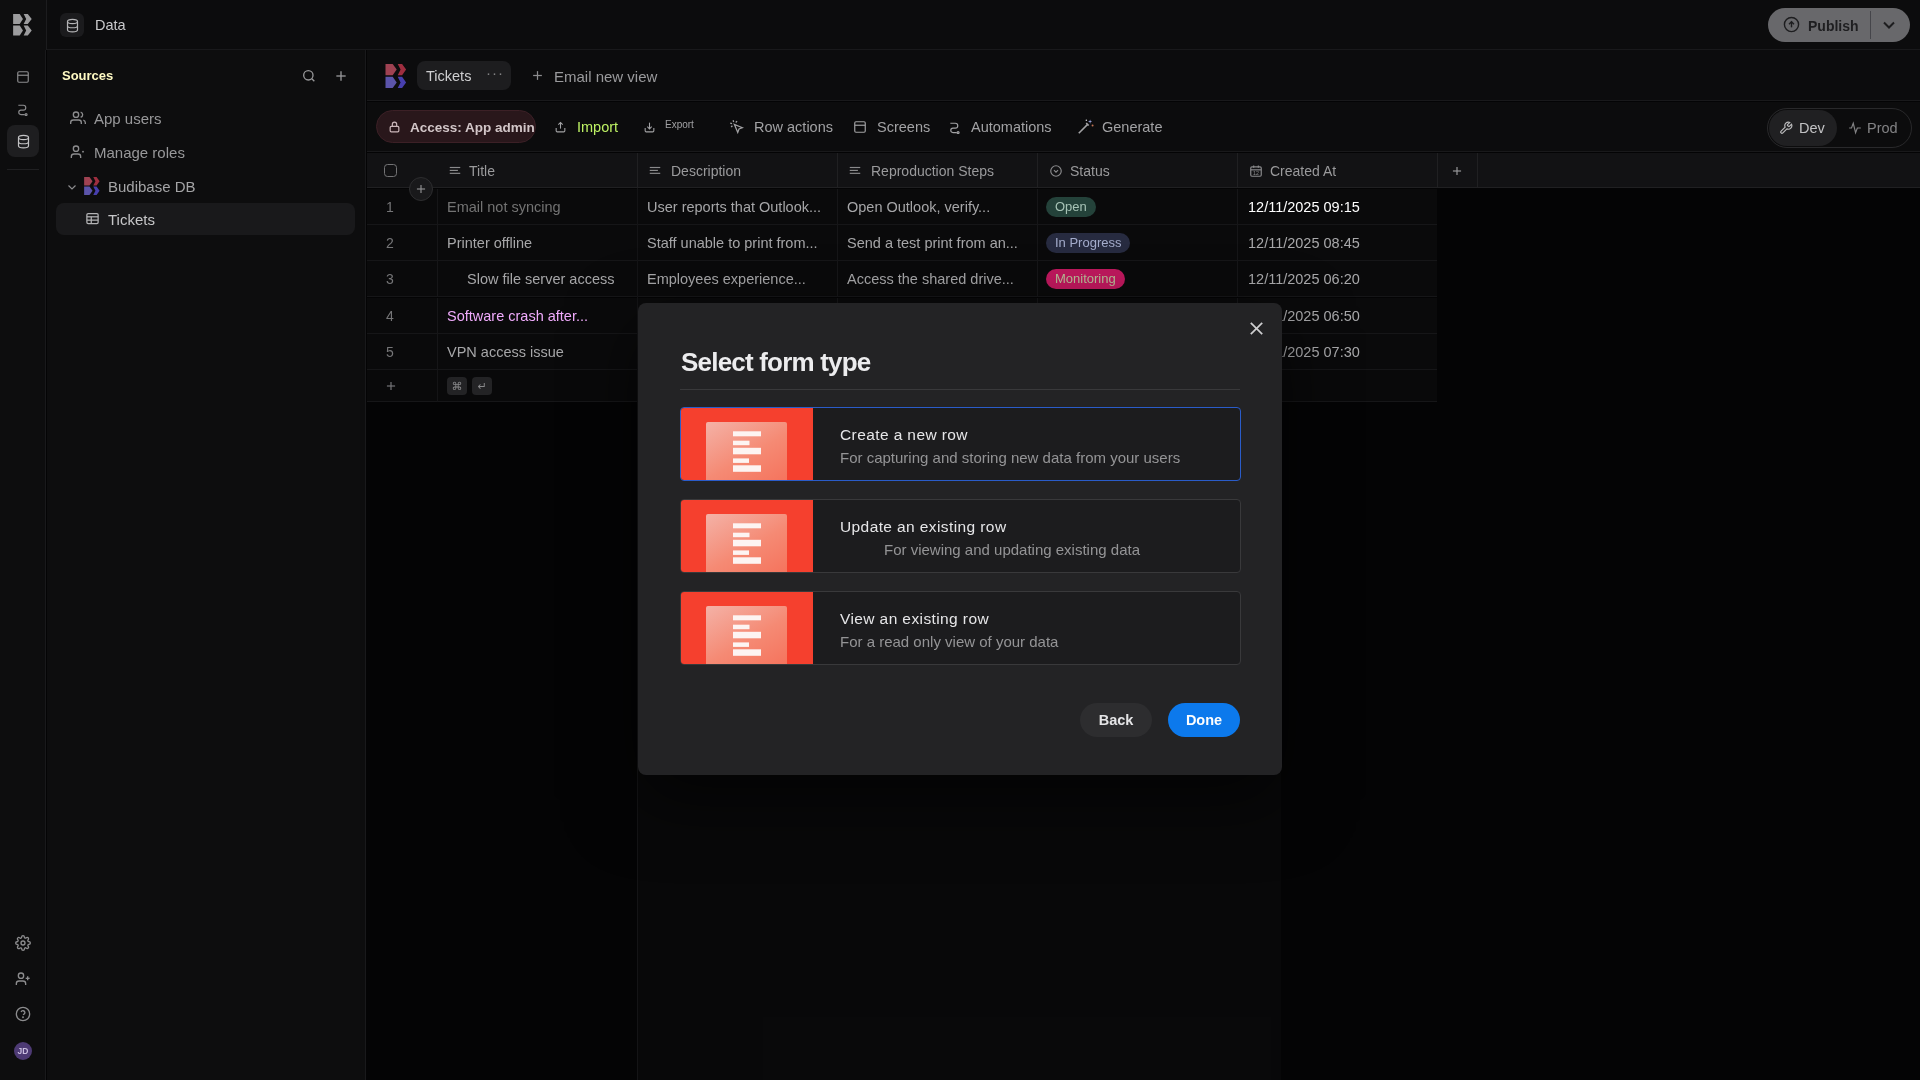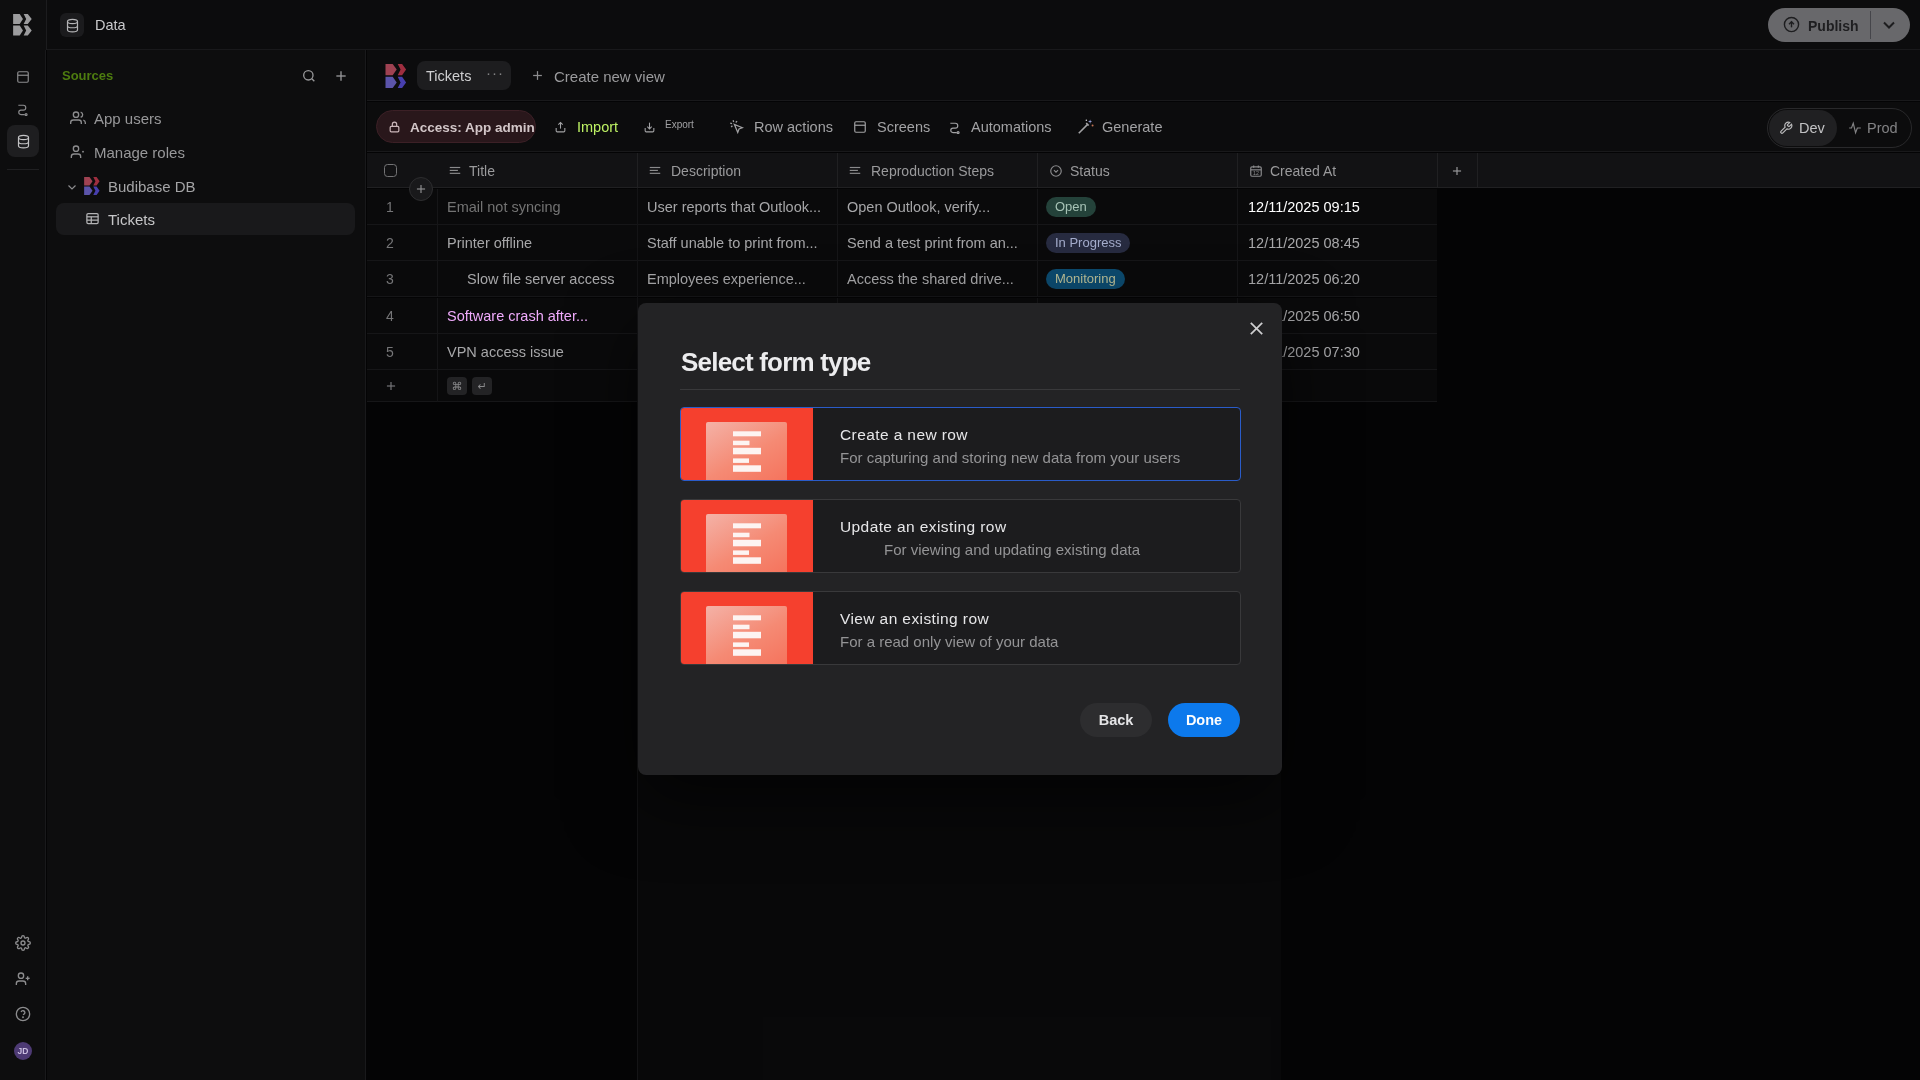--- a/index.html
+++ b/index.html
@@ -93,21 +93,21 @@
     <svg width="16" height="16" viewBox="0 0 24 24" fill="none" stroke="#8c8c8e" stroke-width="2">
       <circle cx="12" cy="12" r="10"></circle>
       <path d="M9.1 9a3 3 0 0 1 5.8 1c0 2-3 3-3 3"></path>
       <circle cx="12" cy="17" r="0.5" fill="#8c8c8e"></circle>
     </svg>
   </div>
   <div class="abs" style="left:14px;top:1042px;width:18px;height:18px;border-radius:50%;background:#4d3a74;"></div>
   <div class="abs" style="left:14px;top:1046px;width:18px;text-align:center;font-size:8.5px;font-weight:700;color:#c9bddf;">JD</div>
 
   <div class="abs" style="left:47px;top:50px;width:319px;height:1030px;background:#0d0d0e;border-right:1px solid #19191b;"></div>
-  <div class="abs" style="left:62px;top:68px;font-size:13px;font-weight:700;color:#4d7c0f;">Sources</div>
+  <div class="abs" style="left:62px;top:68px;font-size:13px;font-weight:700;color:#fef9c3;">Sources</div>
   <div class="abs" style="left:301px;top:68px;">
     <svg width="16" height="16" viewBox="0 0 24 24" fill="none" stroke="#98989a" stroke-width="2">
       <circle cx="11" cy="11" r="7"></circle>
         <path d="m20 20-3.8-3.8"></path>
     </svg>
   </div>
   <div class="abs" style="left:333px;top:68px;">
     <svg width="16" height="16" viewBox="0 0 24 24" fill="none" stroke="#98989a" stroke-width="2">
       <path d="M12 5v14"></path>
         <path d="M5 12h14"></path>
@@ -175,21 +175,21 @@
   </div>
   <div class="abs" style="left:417px;top:61px;width:94px;height:29px;background:#1d1d1f;border-radius:8px;"></div>
   <div class="abs" style="left:426px;top:68px;font-size:14.5px;color:#cfcfd1;">Tickets</div>
   <div class="abs" style="left:486px;top:64px;font-size:15px;color:#828284;letter-spacing:1px;">···</div>
   <div class="abs" style="left:530px;top:68px;">
     <svg width="15" height="15" viewBox="0 0 24 24" fill="none" stroke="#8c8c8e" stroke-width="2">
       <path d="M12 5v14"></path>
         <path d="M5 12h14"></path>
     </svg>
   </div>
-  <div class="abs" style="left:554px;top:68px;font-size:15px;color:#9a9a9c;">Create new view</div>
+  <div class="abs" style="left:554px;top:68px;font-size:15px;color:#9a9a9c;">Email new view</div>
 
   <div class="abs" style="left:367px;top:102px;width:1553px;height:50px;background:#0c0c0d;border-bottom:1px solid #19191b;"></div>
   <div class="abs" style="left:376px;top:110px;width:160px;height:33px;background:#29171b;border:1px solid #3c2026;border-radius:17px;"></div>
   <div class="abs" style="left:388px;top:120px;">
     <svg width="13" height="14" viewBox="0 0 24 24" fill="none" stroke="#cbb7ba" stroke-width="2.2">
       <rect x="4" y="11" width="16" height="10" rx="2"></rect>
       <path d="M8 11V7a4 4 0 0 1 8 0v4"></path>
     </svg>
   </div>
   <div class="abs" style="left:410px;top:120px;font-size:13.5px;font-weight:700;color:#d2c6c8;text-align:center;">Access: App admin</div>
@@ -348,21 +348,21 @@
       <div class="abs" style="left:367px;top:261.2px;width:1070px;height:36.3px;background:#0a0a0b;border-bottom:1px solid #161618;"></div>
       <div class="abs" style="left:437px;top:261.2px;width:1px;height:36.3px;background:#161618;"></div>
       <div class="abs" style="left:637px;top:261.2px;width:1px;height:36.3px;background:#161618;"></div>
       <div class="abs" style="left:837px;top:261.2px;width:1px;height:36.3px;background:#161618;"></div>
       <div class="abs" style="left:1037px;top:261.2px;width:1px;height:36.3px;background:#161618;"></div>
       <div class="abs" style="left:1237px;top:261.2px;width:1px;height:36.3px;background:#161618;"></div>
       <div class="abs" style="left:377px;top:261.2px;width:26px;height:36.3px;line-height:36.3px;text-align:center;font-size:14px;color:#757577;">3</div>
       <div class="abs" style="left:447px;top:261.2px;height:36.3px;line-height:36.3px;font-size:14.5px;color:#a6a6a8;margin-left:20px;">Slow file server access</div>
       <div class="abs" style="left:647px;top:261.2px;height:36.3px;line-height:36.3px;font-size:14.5px;color:#a6a6a8;">Employees experience...</div>
       <div class="abs" style="left:847px;top:261.2px;height:36.3px;line-height:36.3px;font-size:14.5px;color:#a6a6a8;">Access the shared drive...</div>
-      <div class="abs" style="left:1046px;top:269.2px;height:20px;line-height:20px;background:#0c4a6e;color:#b8bd96;border-radius:10px;padding:0 9px;font-size:13px;">Monitoring</div>
+      <div class="abs" style="left:1046px;top:269.2px;height:20px;line-height:20px;background:#be185d;color:#b8bd96;border-radius:10px;padding:0 9px;font-size:13px;">Monitoring</div>
       <div class="abs" style="left:1248px;top:261.2px;height:36.3px;line-height:36.3px;font-size:14.5px;color:#a8a8aa;">12/11/2025 06:20</div>
       <div class="abs" style="left:367px;top:297.5px;width:1070px;height:36.3px;background:#0a0a0b;border-bottom:1px solid #161618;"></div>
       <div class="abs" style="left:437px;top:297.5px;width:1px;height:36.3px;background:#161618;"></div>
       <div class="abs" style="left:637px;top:297.5px;width:1px;height:36.3px;background:#161618;"></div>
       <div class="abs" style="left:837px;top:297.5px;width:1px;height:36.3px;background:#161618;"></div>
       <div class="abs" style="left:1037px;top:297.5px;width:1px;height:36.3px;background:#161618;"></div>
       <div class="abs" style="left:1237px;top:297.5px;width:1px;height:36.3px;background:#161618;"></div>
       <div class="abs" style="left:377px;top:297.5px;width:26px;height:36.3px;line-height:36.3px;text-align:center;font-size:14px;color:#757577;">4</div>
       <div class="abs" style="left:447px;top:297.5px;height:36.3px;line-height:36.3px;font-size:14.5px;color:#f0abfc;text-align:right;">Software crash after...</div>
       <div class="abs" style="left:1248px;top:297.5px;height:36.3px;line-height:36.3px;font-size:14.5px;color:#a8a8aa;">12/11/2025 06:50</div>

